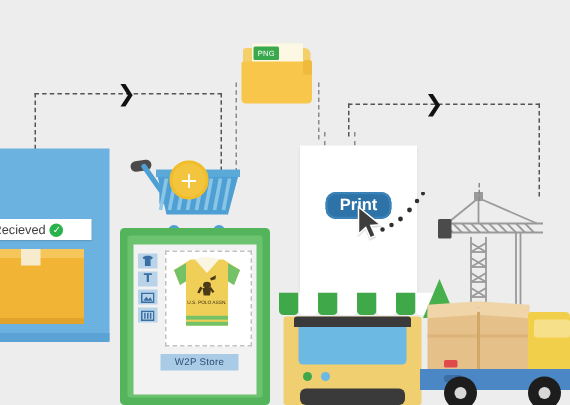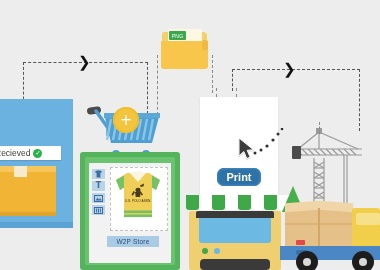--- a/index.html
+++ b/index.html
@@ -69,21 +69,20 @@
     letter-spacing:.2px;
   }
 
   
   .print-sheet{background:#ffffff;box-shadow:0 1px 2px rgba(0,0,0,.08);}
   .print-btn{
     background:#2e73a8;color:#ffffff;border-radius:7px;
     display:flex;align-items:center;justify-content:center;
     font-size:11px;font-weight:bold;
     box-shadow:inset 0 0 0 1.5px #3a82b8;
-    margin-top:40px;
   }
   .cursor{filter:drop-shadow(0 1px 0 rgba(0,0,0,.15));}
 
   
   .awn-stripe{position:absolute;top:0;border-radius:0 0 3px 3px;}
   .printer-body{background:#f0cf70;border-radius:2px;}
   .printer-top{background:#3a3a3a;border-radius:2px 2px 0 0;}
   .printer-tray{background:#6cb9e4;border-radius:0 0 3px 3px;}
   .printer-slot{background:#3a3a3a;border-radius:4px;}
   .led{border-radius:50%;}

